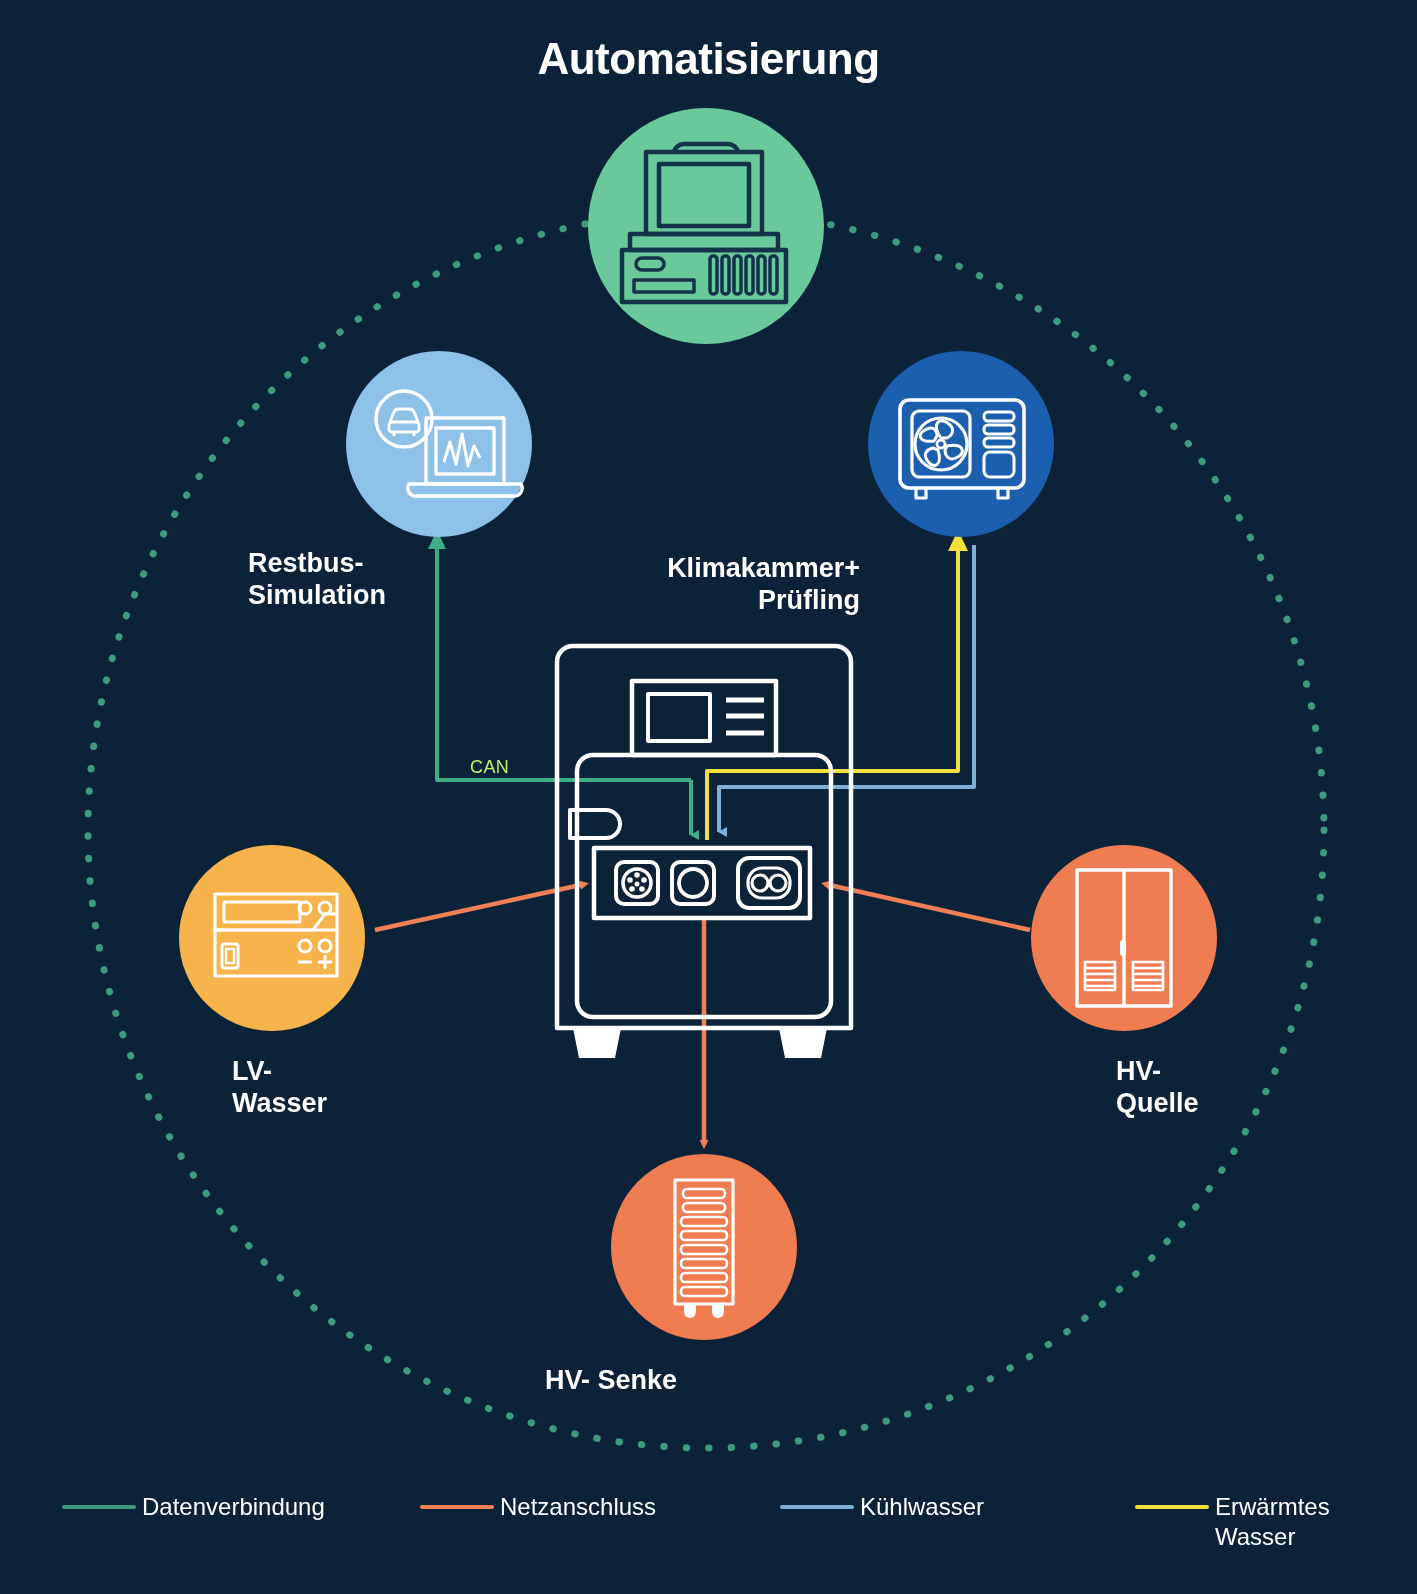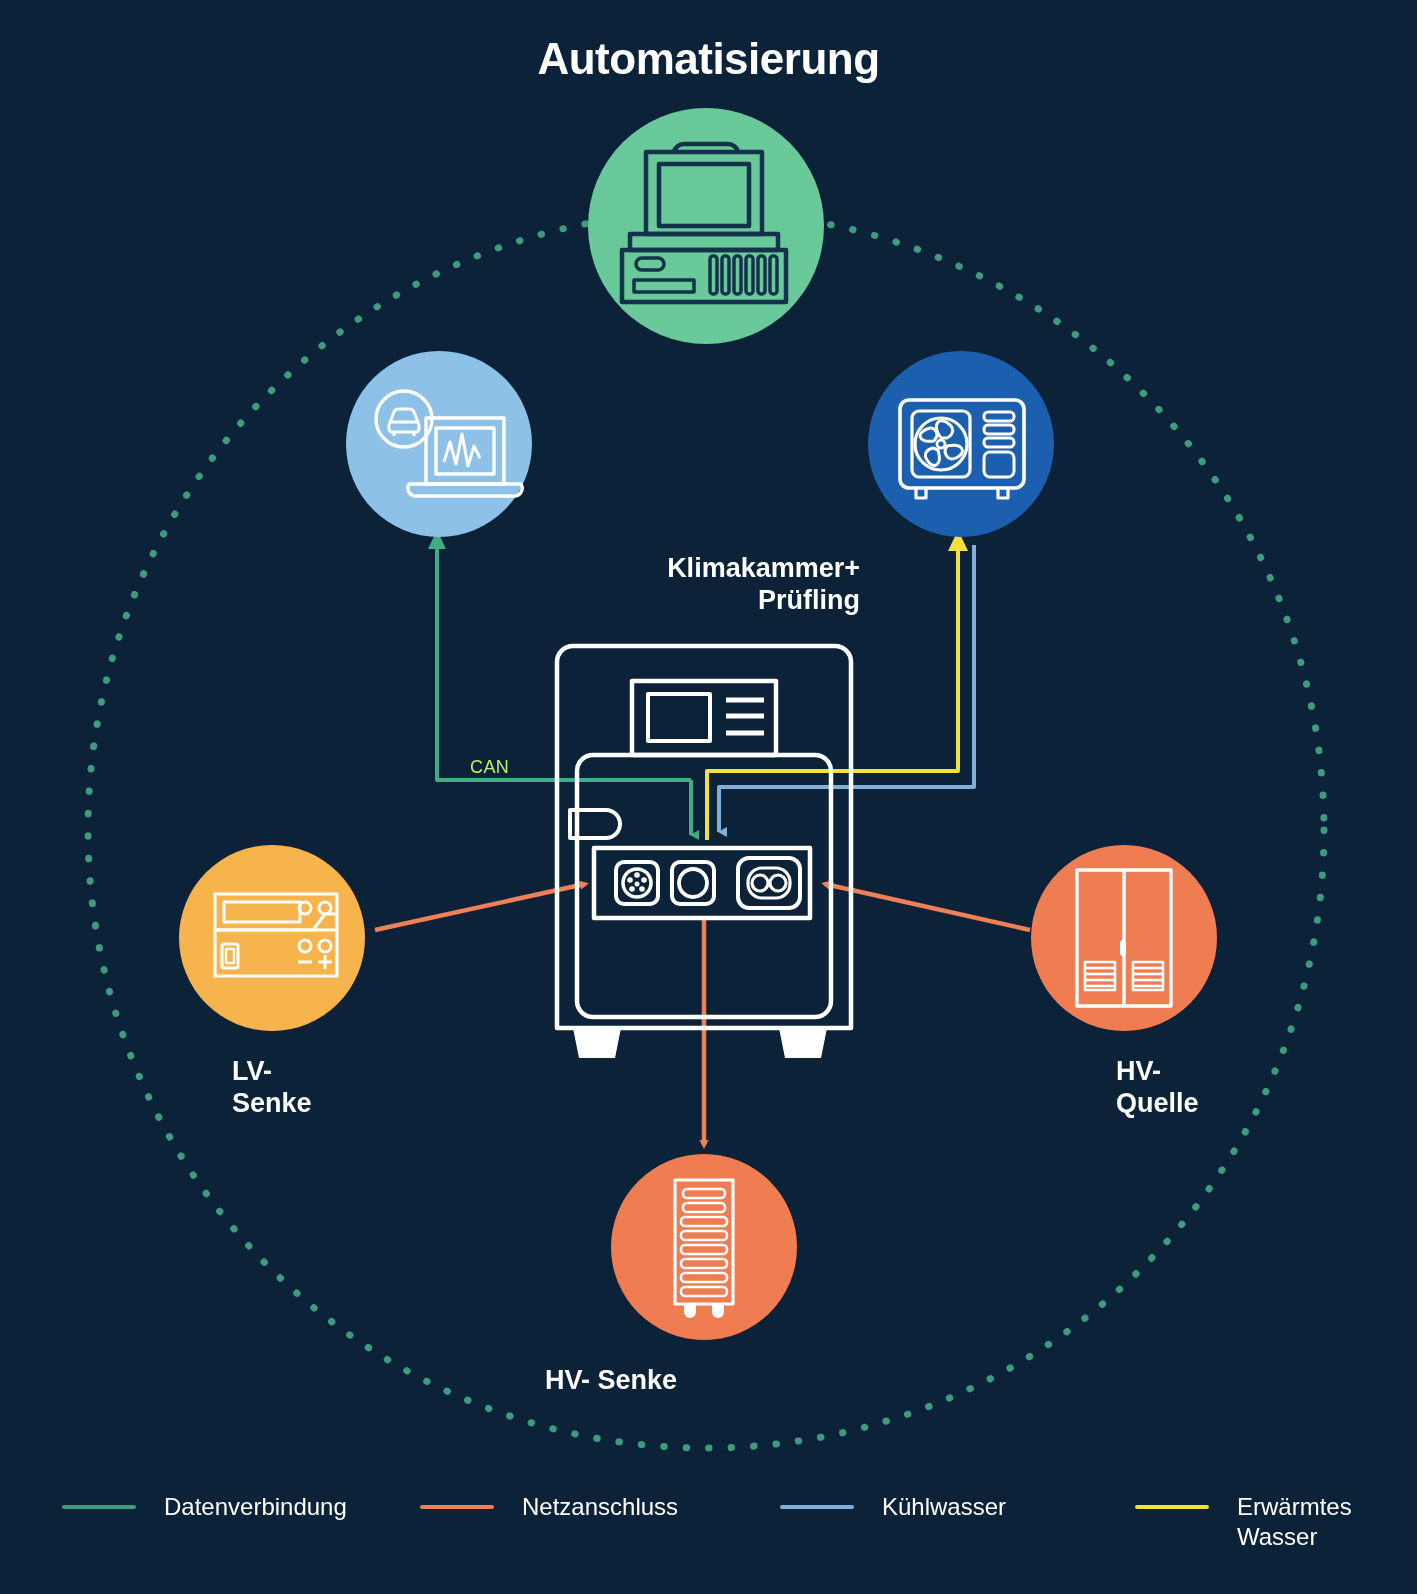--- a/index.html
+++ b/index.html
@@ -65,21 +65,21 @@
     position: absolute;
     left: 0;
     top: 1492px;
     width: 1417px;
     height: 90px;
   }
   .legend-item {
     position: absolute;
     display: flex;
     align-items: flex-start;
-    gap: 28px;
+    gap: 6px;
   }
   .legend-swatch {
     width: 74px;
     height: 4px;
     border-radius: 2px;
     margin-top: 13px;
     flex: 0 0 auto;
   }
   .legend-text {
     font-size: 24px;
@@ -312,24 +312,26 @@
           <rect x="681" y="1287" width="46" height="9" rx="4"></rect>
         </g>
         <path d="M684,1304 v8 a6,6 0 0 0 12,0 v-8" fill="#ffffff" stroke="none"></path>
         <path d="M712,1304 v8 a6,6 0 0 0 12,0 v-8" fill="#ffffff" stroke="none"></path>
       </g>
     </g>
   </svg>
 
   <div class="diagram-title">Automatisierung</div>
 
+  <div class="node-label lbl-restbus">Restbus-
+Simulation</div>
   <div class="node-label lbl-klima">Klimakammer+
 Prüfling</div>
   <div class="node-label lbl-lv">LV-
-Senke</div>
+Wasser</div>
   <div class="node-label lbl-hv-quelle">HV-
 Quelle</div>
   <div class="node-label lbl-hv-senke">HV- Senke</div>
 
   <div class="can-label">CAN</div>
 
   <div class="legend">
     <div class="legend-item lg0">
       <span class="legend-swatch" style="width:74px;height:4px;border-radius:2px;margin-top:13px;flex:0 0 auto;background:#3e9b7e;"></span>
       <span class="legend-text">Datenverbindung</span>

